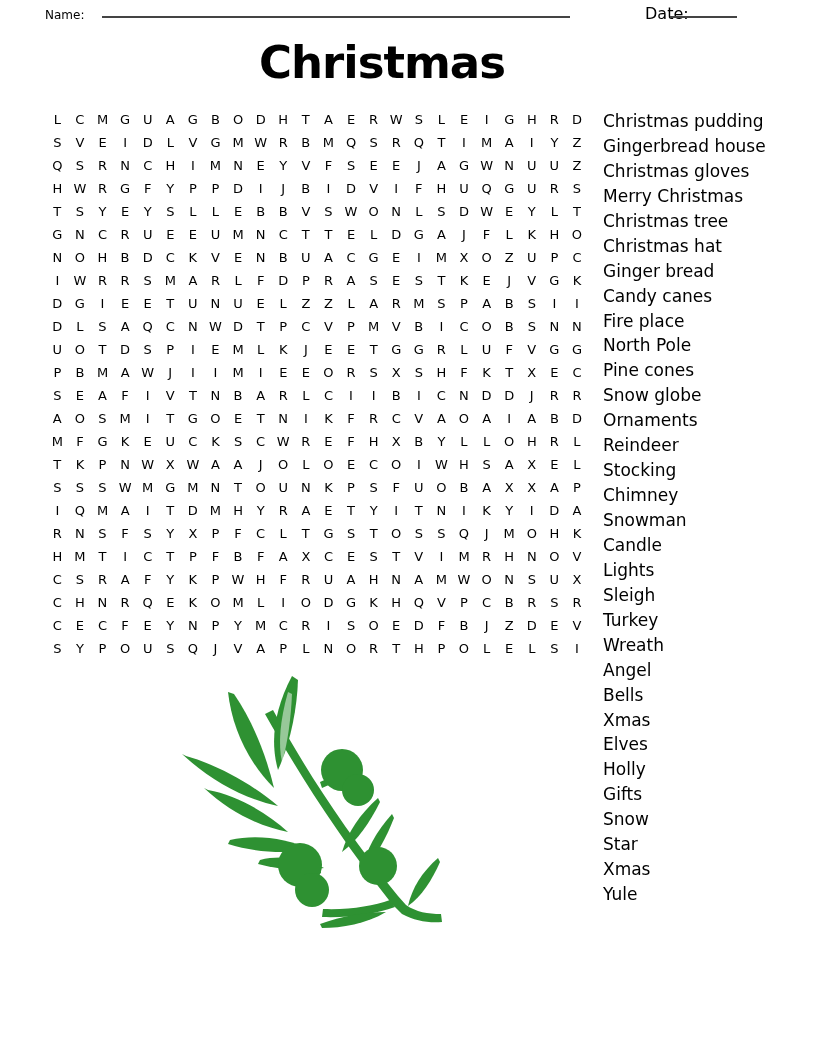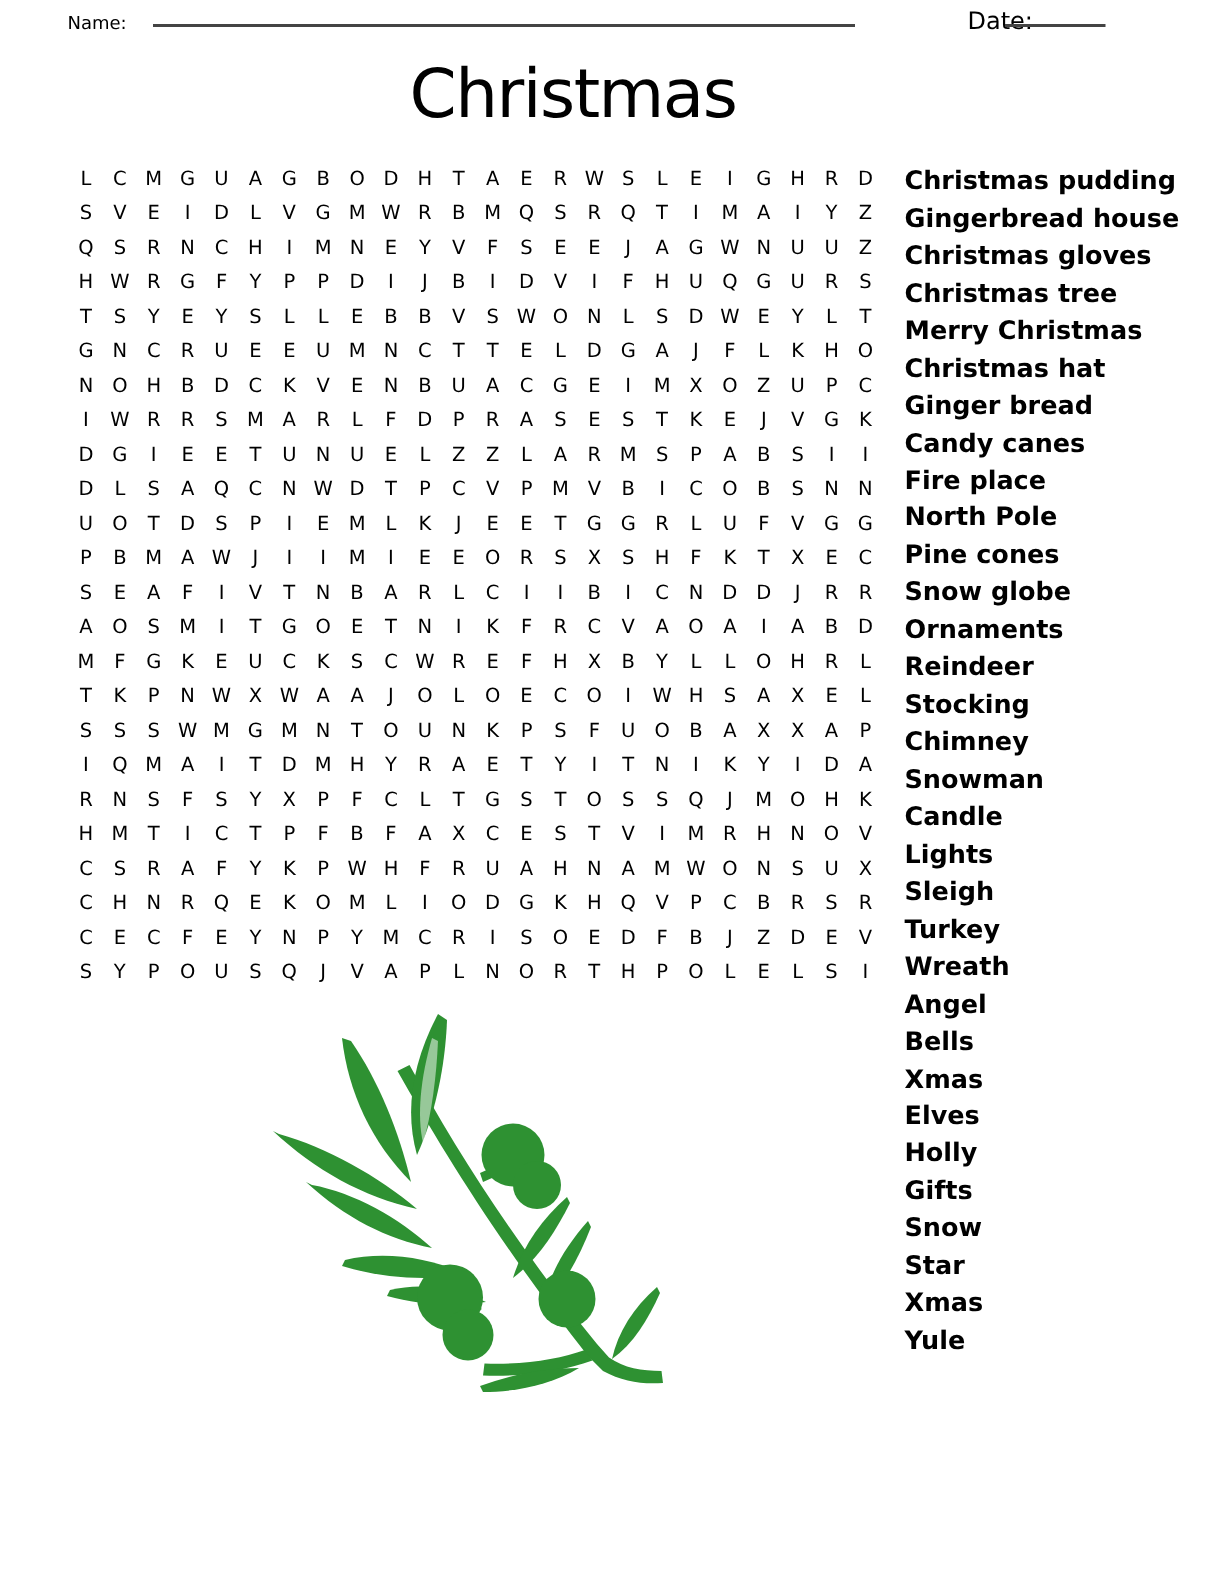--- a/index.html
+++ b/index.html
@@ -15,38 +15,38 @@
 
   
   .name-label { position: absolute; left: 45px; top: 8px; font-size: 12px; }
   .name-line  { position: absolute; left: 102px; top: -2px; width: 468px; height: 20px; border-bottom: 2px solid #444; }
   .date-label { position: absolute; left: 627px; top: 4px; font-size: 16px; margin-left: 18px; }
   .date-line  { position: absolute; left: 670px; top: -2px; width: 67px; height: 20px; border-bottom: 2px solid #444; }
 
   
   .title {
     position: absolute; left: 0; top: 36px; width: 764px;
-    text-align: center; font-size: 45px; font-weight: 400;
+    text-align: center; font-size: 45px; font-weight: 700;
     letter-spacing: -1px;
   }
 
   
   .grid {
     position: absolute; left: 46px; top: 108px;
     display: grid;
     grid-template-columns: repeat(24, 22.6px);
     grid-auto-rows: 23px;
   }
   .cell {
     font-size: 13px; font-weight: 500;
     text-align: center; line-height: 23px;
   }
 
   
-  .word-list { position: absolute; left: 603px; top: 109px; font-weight: bold; }
+  .word-list { position: absolute; left: 603px; top: 109px; }
   .word { font-size: 17px; line-height: 24.93px; white-space: nowrap; }
 
   
   .branch { position: absolute; left: 170px; top: 662px; width: 280px; height: 278px; }
 </style>
 </head>
 <body>
 
 <div class="page">
 
@@ -633,22 +633,22 @@
       <span class="cell">E</span>
       <span class="cell">L</span>
       <span class="cell">S</span>
       <span class="cell">I</span>
     </div>
 
   <div class="word-list">
       <div class="word">Christmas pudding</div>
       <div class="word">Gingerbread house</div>
       <div class="word">Christmas gloves</div>
+      <div class="word">Merry Christmas</div>
       <div class="word">Christmas tree</div>
-      <div class="word">Merry Christmas</div>
       <div class="word">Christmas hat</div>
       <div class="word">Ginger bread</div>
       <div class="word">Candy canes</div>
       <div class="word">Fire place</div>
       <div class="word">North Pole</div>
       <div class="word">Pine cones</div>
       <div class="word">Snow globe</div>
       <div class="word">Ornaments</div>
       <div class="word">Reindeer</div>
       <div class="word">Stocking</div>

